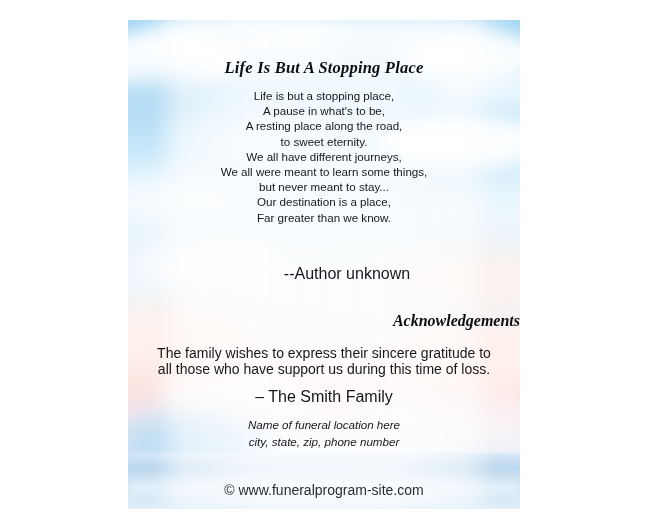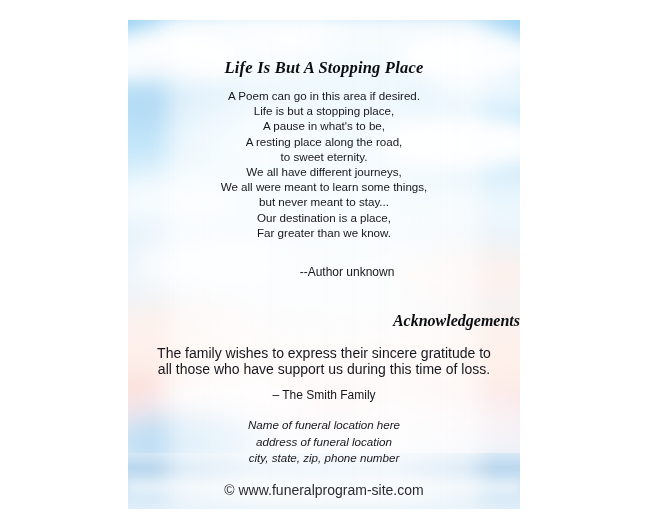--- a/index.html
+++ b/index.html
@@ -127,21 +127,21 @@
     font-size: 11.6px;
     line-height: 15.2px;
     color: #16171c;
   }
   .poem-body .line { white-space: pre; }
 
   .poem-author {
     position: absolute;
     top: 245px;
     left: 4px; right: 0;
-    font-size: 12px;
+    font-size: 16px;
     color: #16171c;
     padding-left: 42px;
   }
 
   .ack-title {
     position: absolute;
     top: 292px;
     left: 0; right: 0;
     font-family: "Liberation Serif", serif;
     font-weight: bold;
@@ -157,21 +157,21 @@
     left: 0; right: 0;
     font-size: 14px;
     line-height: 16px;
     color: #16171c;
   }
 
   .ack-signature {
     position: absolute;
     top: 368px;
     left: 0; right: 0;
-    font-size: 12px;
+    font-size: 16px;
     color: #16171c;
   }
 
   .location {
     position: absolute;
     top: 397px;
     left: 0; right: 0;
     font-size: 11.6px;
     line-height: 16.5px;
     color: #16171c;
@@ -216,21 +216,20 @@
     <div class="water"></div>
     <div class="water-sheen"></div>
 
     <div class="text-wash"></div>
 
     <div id="content">
 
       <div class="poem-title">Life Is But A Stopping Place</div>
 
       <div class="poem-body">
-        <div class="line">A Poem can go in this area if desired.</div>
         <div class="line">Life is but a stopping place,</div>
         <div class="line">A pause in what's to be,</div>
         <div class="line">A resting place along the road,</div>
         <div class="line">to sweet eternity.</div>
         <div class="line">We all have different journeys,</div>
         <div class="line">We all were meant to learn some things,</div>
         <div class="line">but never meant to stay...</div>
         <div class="line">Our destination is a place,</div>
         <div class="line">Far greater than we know.</div>
       </div>
@@ -241,21 +240,20 @@
 
       <div class="ack-body">
         <div>The family wishes to express their sincere gratitude to</div>
         <div>all those who have support us during this time of loss.</div>
       </div>
 
       <div class="ack-signature">– The Smith Family</div>
 
       <div class="location">
         <div>Name of funeral location here</div>
-        <div>address of funeral location</div>
         <div>city, state, zip, phone number</div>
       </div>
 
       <div class="credit">© www.funeralprogram-site.com</div>
 
     </div>
   </div>
 </div>
 
 </body></html>

